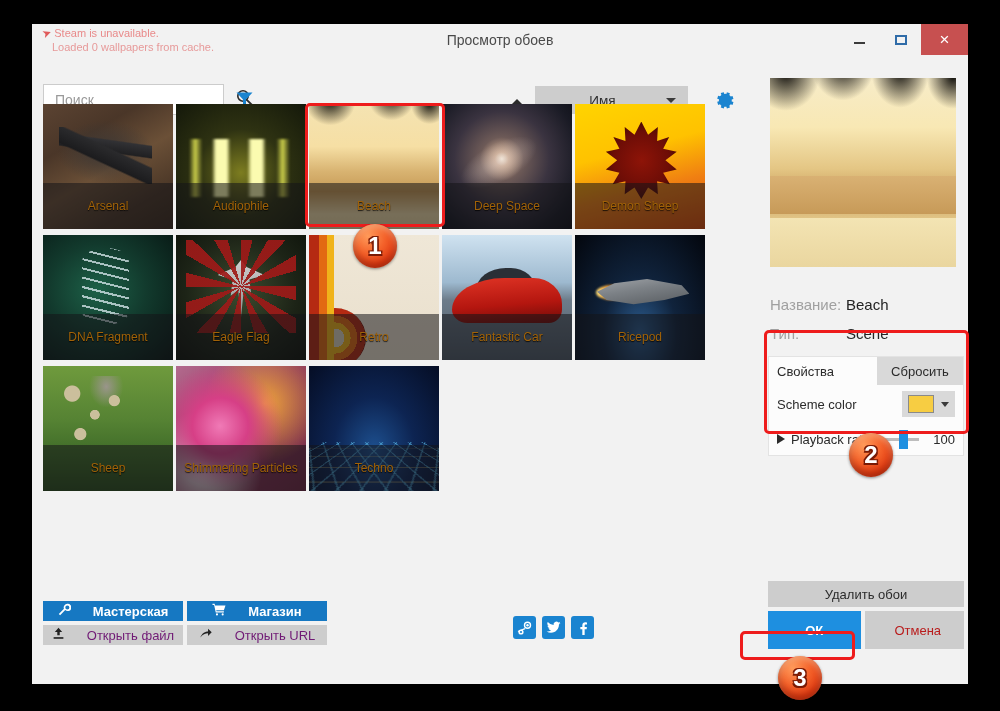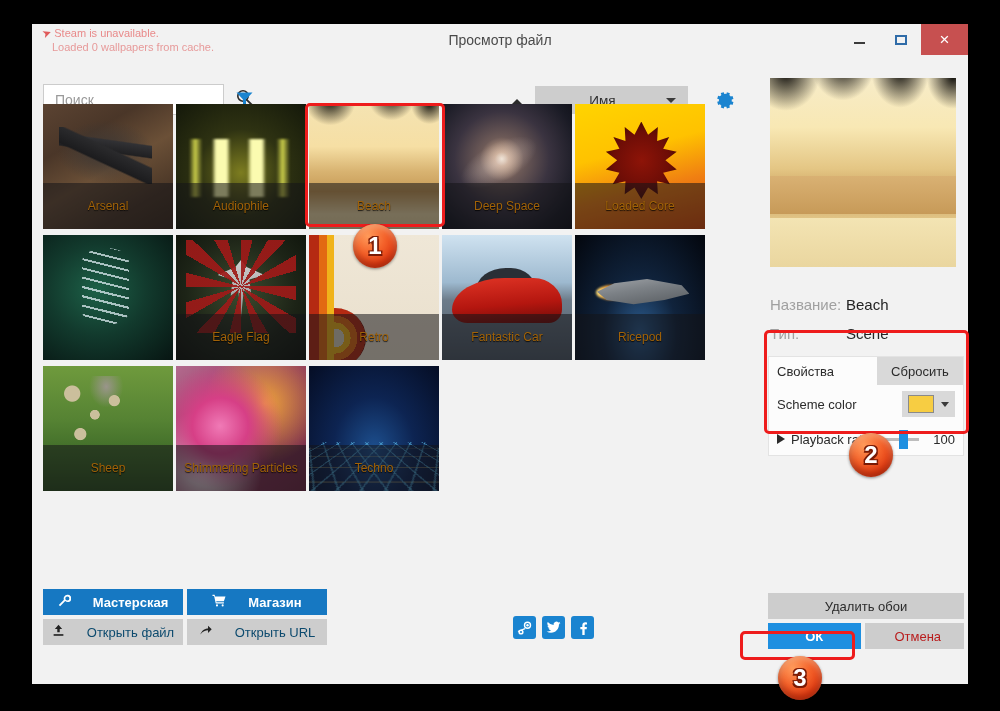--- a/index.html
+++ b/index.html
@@ -328,30 +328,30 @@
 
   
   .btn-grid {
     position: absolute;
     left: 11px; bottom: 35px;
     width: 284px;
   }
   .btn-row { display: flex; gap: 4px; margin-bottom: 4px; }
   .btn {
     flex: 1;
-    height: 26px;
+    height: 20px;
     display: flex; align-items: center; justify-content: center;
     gap: 22px;
     font-size: 13px;
     border: 0;
     cursor: pointer;
     font-family: "Liberation Sans", sans-serif;
   }
   .btn.primary { background: #1678c2; color: #fff; font-weight: bold; }
-  .btn.plain { background: #cdcdcd; color: #0c4a6e; }
+  .btn.plain { background: #cdcdcd; color: #701a75; }
 
   
   .social {
     position: absolute;
     left: 481px; bottom: 45px;
     display: flex; gap: 6px;
   }
   .soc {
     width: 23px; height: 23px;
     background: #1a84d0;
@@ -449,21 +449,21 @@
 
   .rbtns { position: absolute; left: 40px; bottom: 35px; width: 196px; }
   .rbtn-full {
     width: 100%; height: 26px;
     background: #cdcdcd;
     border: 0; font-size: 13px; color: #2b2b2b;
     margin-bottom: 4px; cursor: pointer;
     font-family: "Liberation Sans", sans-serif;
   }
   .rbtn-row { display: flex; gap: 4px; }
-  .rbtn { flex: 1; height: 26px; border: 0; font-size: 13px; cursor: pointer;
+  .rbtn { flex: 1; height: 38px; border: 0; font-size: 13px; cursor: pointer;
           font-family: "Liberation Sans", sans-serif; }
   .rbtn.ok { background: #1e8fe0; color: #fff; font-weight: bold; }
   .rbtn.cancel { background: #cdcdcd; color: #b91c1c; padding-left: 7px; }
 
   
   .hl {
     position: absolute;
     border: 3px solid #ee1c1c;
     border-radius: 5px;
     pointer-events: none;
@@ -485,21 +485,21 @@
   }
 </style>
 </head>
 <body>
 
 <div id="root">
 
   <div class="window">
 
     <div class="titlebar">
-      <div class="title-text">Просмотр файл</div>
+      <div class="title-text">Просмотр обоев</div>
       <div class="win-btns">
         <div class="win-btn">
           <div class="min-glyph"></div>
         </div>
         <div class="win-btn">
           <div class="max-glyph"></div>
         </div>
         <div class="win-btn close">
           <span class="close-glyph">×</span>
         </div>
@@ -563,26 +563,27 @@
           <div class="cell sel-outline">
             <div class="art art-beach"></div>
             <div class="cap">Beach</div>
           </div>
           <div class="cell">
             <div class="art art-deepspace"></div>
             <div class="cap">Deep Space</div>
           </div>
           <div class="cell">
             <div class="art art-democore"></div>
-            <div class="cap">Loaded Core</div>
+            <div class="cap">Demon Sheep</div>
           </div>
         </div>
         <div class="grid-row">
           <div class="cell">
             <div class="art art-dna"></div>
+            <div class="cap">DNA Fragment</div>
           </div>
           <div class="cell">
             <div class="art art-eagle">
               <div class="bird"></div>
             </div>
             <div class="cap">Eagle Flag</div>
           </div>
           <div class="cell">
             <div class="art art-retro">
               <div class="circ"></div>

